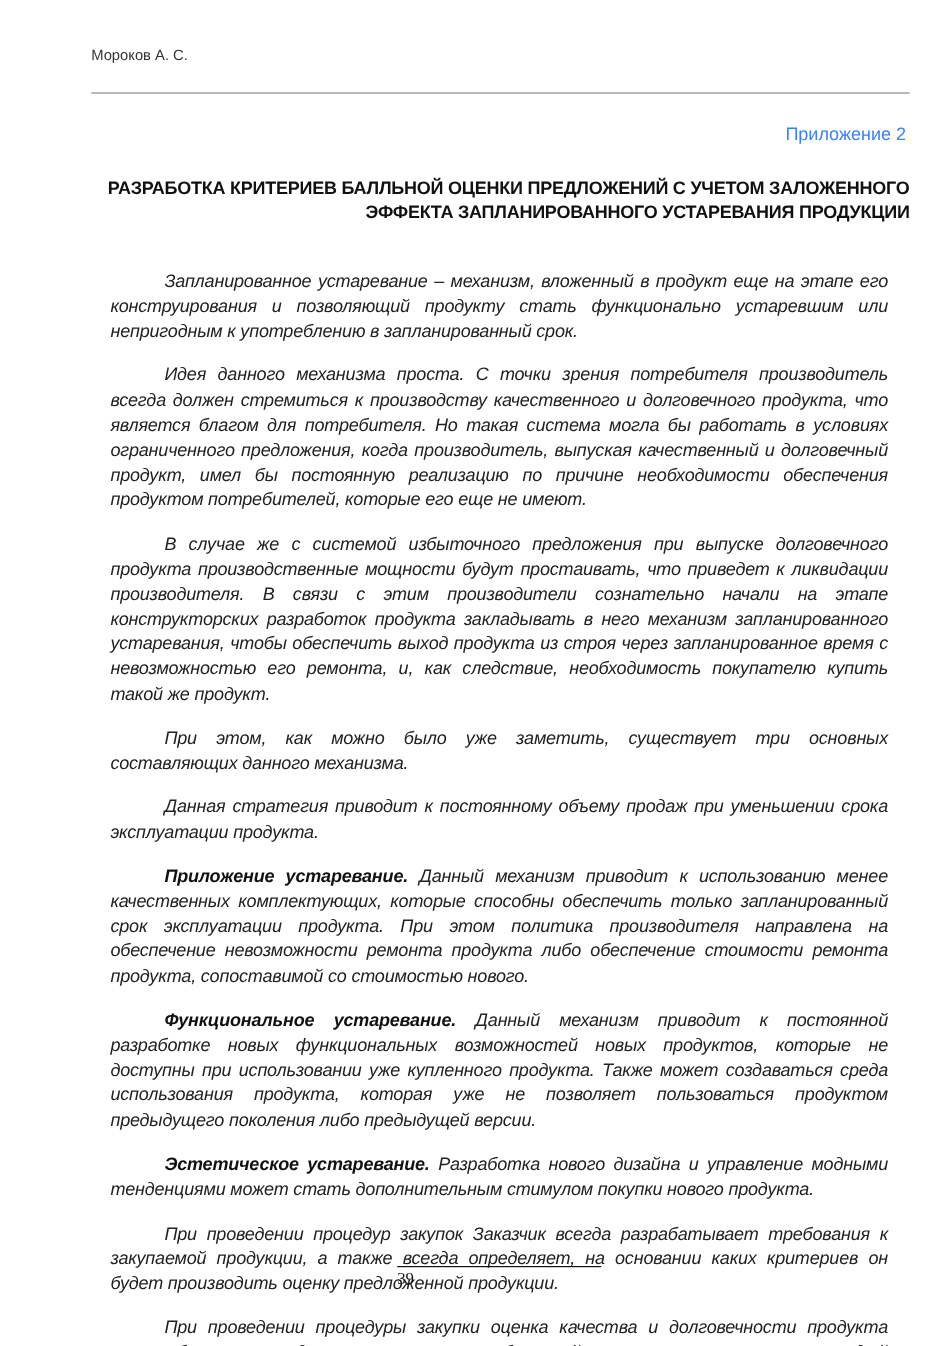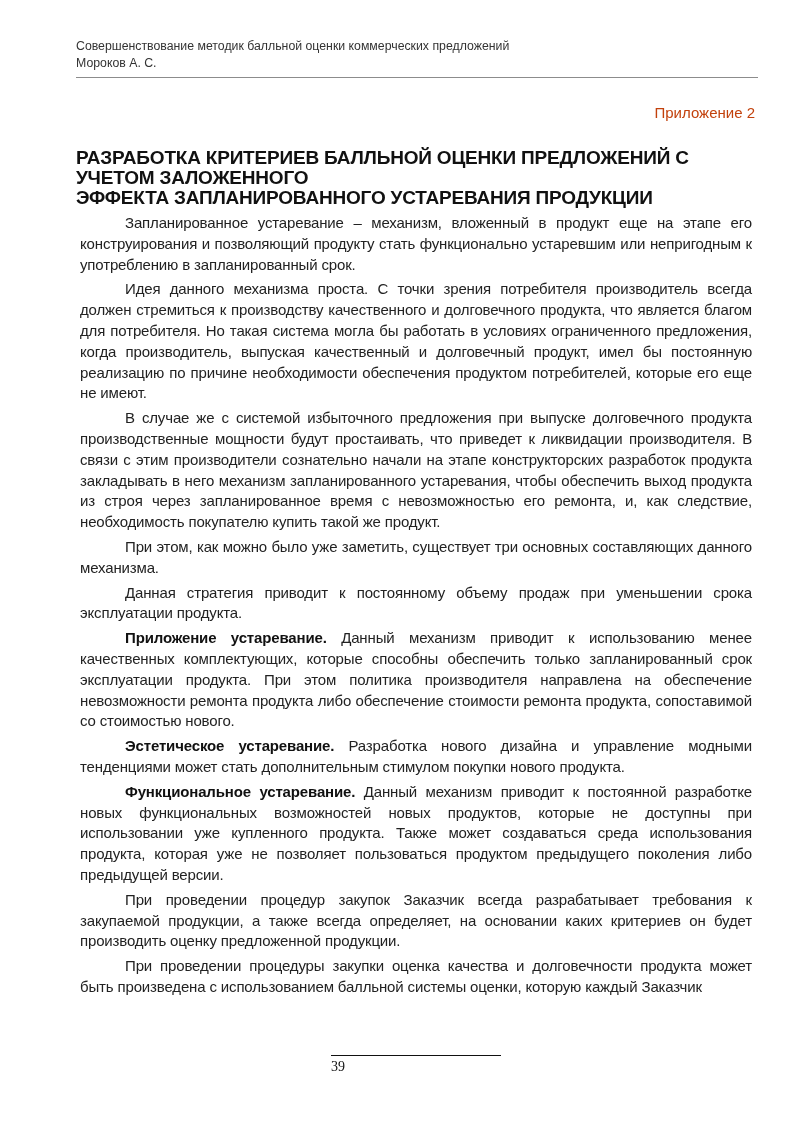--- a/index.html
+++ b/index.html
@@ -1,53 +1,52 @@
 <!DOCTYPE html>
 <html><head>
 <meta charset="utf-8">
 <style>
   html, body { margin:0; padding:0; background:#ffffff; }
   body { width:793px; height:1122px; position:relative; overflow:hidden;
          font-family:"Liberation Sans", "DejaVu Sans", sans-serif; color:#222; }
   .header { position:absolute; left:76px; top:38px; width:682px; font-size:12.3px; line-height:17px; color:#333; }
   .header-rule { position:absolute; left:76px; top:77px; width:682px; height:0; border-top:1px solid #8c8c8c; }
-  .appendix { position:absolute; right:38px; top:104px; font-size:15px; color:#c2410c; }
-  .title { position:absolute; left:76px; top:148px; width:682px; text-align:left;
-           font-size:19px; font-weight:bold; line-height:20px; color:#111; letter-spacing:-0.2px; }
+  .appendix { position:absolute; right:38px; top:104px; font-size:15px; color:#3b82f6; }
+  .title { position:absolute; left:76px; top:148px; width:682px; text-align:right;
+           font-size:15px; font-weight:bold; line-height:20px; color:#111; letter-spacing:-0.2px; }
   .body { position:absolute; left:76px; top:209px; width:680px; font-size:15px; line-height:20.8px;
           text-align:justify; color:#222; letter-spacing:-0.15px; }
-  .body p { margin:4px; text-indent:45px; }
+  .body p { margin:16px; text-indent:45px;font-style:italic; }
   .body b { color:#111; }
   .footer-rule { position:absolute; left:331px; top:1055px; width:170px; border-top:1px solid #111; }
   .page-num { position:absolute; left:331px; top:1059px; width:170px; text-align:left;
               font-family:"Liberation Serif", serif; font-size:14px; color:#111; }
 </style>
 </head>
 <body>
 
 <div class="header">
-  <div>Совершенствование методик балльной оценки коммерческих предложений</div>
   <div>Мороков А. С.</div>
 </div>
 <div class="header-rule"></div>
 
 <div class="appendix">Приложение 2</div>
 
 <div class="title">
   <div>РАЗРАБОТКА КРИТЕРИЕВ БАЛЛЬНОЙ ОЦЕНКИ ПРЕДЛОЖЕНИЙ С УЧЕТОМ ЗАЛОЖЕННОГО</div>
   <div>ЭФФЕКТА ЗАПЛАНИРОВАННОГО УСТАРЕВАНИЯ ПРОДУКЦИИ</div>
 </div>
 
 <div class="body">
   <p><b></b><span>Запланированное устаревание – механизм, вложенный в продукт еще на этапе его конструирования и позволяющий продукту стать функционально  устаревшим или непригодным к употреблению в запланированный срок.</span></p>
   <p><b></b><span>Идея данного механизма проста. С точки зрения потребителя производитель всегда должен стремиться к производству качественного и долговечного продукта, что является благом для потребителя. Но такая система могла бы работать в условиях ограниченного предложения, когда производитель, выпуская качественный и долговечный продукт, имел бы постоянную реализацию по причине необходимости обеспечения продуктом потребителей, которые его еще не имеют.</span></p>
   <p><b></b><span>В случае же с системой избыточного предложения при выпуске долговечного продукта производственные мощности будут простаивать, что приведет к ликвидации производителя. В связи с этим производители сознательно начали на этапе конструкторских разработок продукта закладывать в него механизм запланированного устаревания, чтобы обеспечить выход продукта из строя через запланированное время с невозможностью его ремонта, и, как следствие, необходимость покупателю купить такой же продукт.</span></p>
   <p><b></b><span>При этом, как можно было уже заметить, существует три основных составляющих данного механизма.</span></p>
   <p><b></b><span>Данная стратегия приводит к постоянному объему продаж при уменьшении срока эксплуатации продукта.</span></p>
   <p><b>Приложение устаревание.</b><span> Данный механизм приводит к использованию менее качественных комплектующих, которые способны обеспечить только запланированный срок эксплуатации продукта. При этом политика производителя направлена на обеспечение невозможности ремонта продукта либо обеспечение стоимости ремонта продукта, сопоставимой со стоимостью нового.</span></p>
+  <p><b>Функциональное устаревание.</b><span> Данный механизм приводит к постоянной разработке новых функциональных возможностей новых продуктов, которые не доступны при использовании уже купленного продукта. Также может создаваться среда использования продукта, которая уже не позволяет пользоваться продуктом предыдущего поколения либо предыдущей версии.</span></p>
   <p><b>Эстетическое устаревание.</b><span> Разработка нового дизайна и управление модными тенденциями может стать дополнительным стимулом покупки нового продукта.</span></p>
-  <p><b>Функциональное устаревание.</b><span> Данный механизм приводит к постоянной разработке новых функциональных возможностей новых продуктов, которые не доступны при использовании уже купленного продукта. Также может создаваться среда использования продукта, которая уже не позволяет пользоваться продуктом предыдущего поколения либо предыдущей версии.</span></p>
   <p><b></b><span>При проведении процедур закупок Заказчик всегда разрабатывает требования к закупаемой продукции, а также всегда определяет, на основании каких критериев он будет производить оценку предложенной продукции.</span></p>
   <p><b></b><span>При проведении процедуры закупки оценка качества и долговечности продукта может быть произведена с использованием балльной системы оценки, которую каждый Заказчик</span></p>
 </div>
 
 <div class="footer-rule"></div>
 <div class="page-num">39</div>
 
 </body></html>

